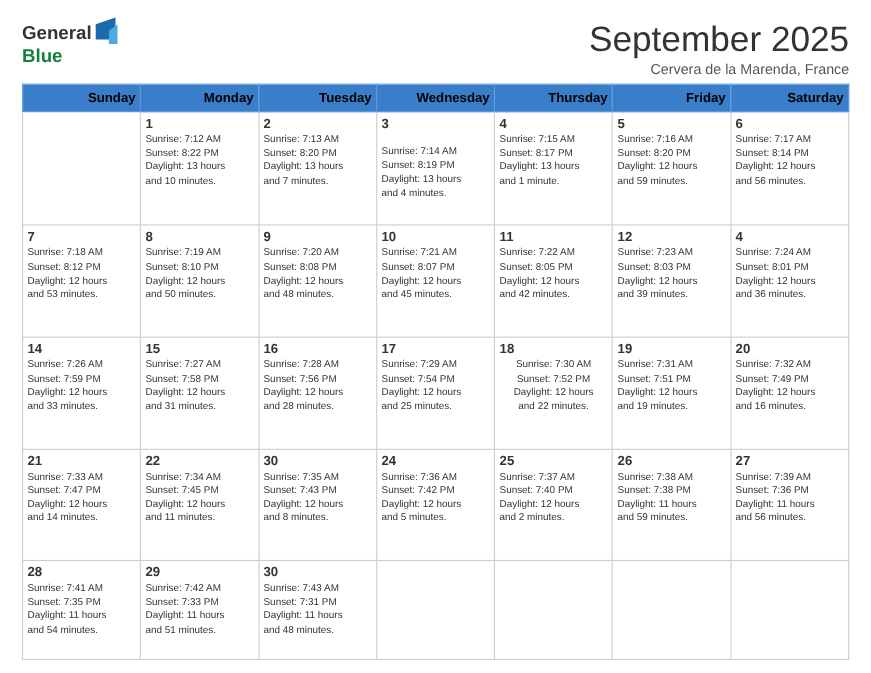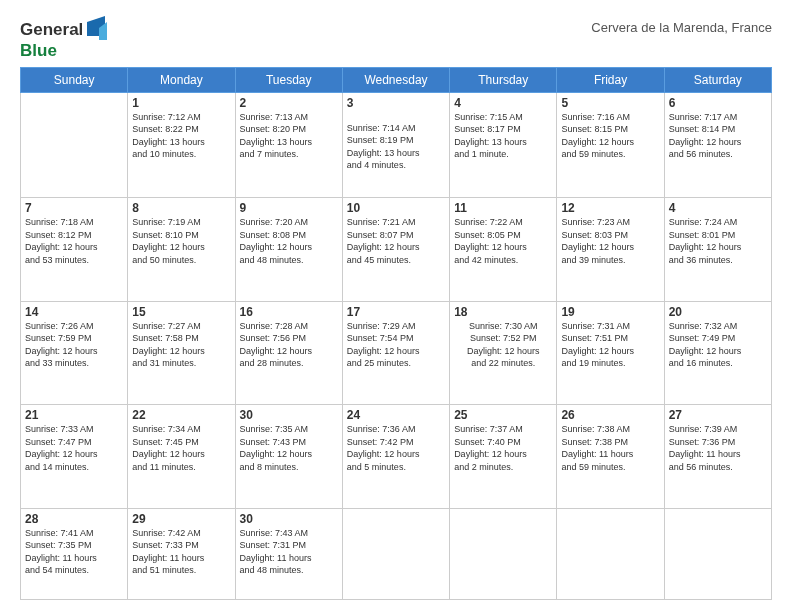--- a/index.html
+++ b/index.html
@@ -65,25 +65,25 @@
     }
     .calendar {
       border: 1px solid #ccc;
       border-collapse: collapse;
       width: 100%;
       flex: 1;
       table-layout: fixed;
     }
     .calendar th {
       background-color: #3a7dc9;
-      color: #ffffff;
+      color: #000000;
       font-size: 12px;
-      font-weight: normal;
+      font-weight: bold;
       padding: 5px 4px;
-      text-align: center;
+      text-align: right;
       border: 1px solid #5a9de0;
     }
     .calendar td {
       border: 1px solid #ccc;
       vertical-align: top;
       padding: 3px 4px;
       font-size: 9.5px;
       color: #333;
       height: 82px;
     }
@@ -117,20 +117,21 @@
           <span class="logo-general">General</span>
           <svg class="logo-icon" viewBox="0 0 22 28" xmlns="http://www.w3.org/2000/svg">
             <polygon points="2,8 20,2 20,22 2,22" fill="#1a6aad"></polygon>
             <polygon points="14,14 22,8 22,26 14,26" fill="#4aacde"></polygon>
           </svg>
         </span>
         <span class="logo-blue">Blue</span>
       </div>
     </div>
     <div class="title-area">
+      <div class="month-title">September 2025</div>
       <div class="location">Cervera de la Marenda, France</div>
     </div>
   </div>
 
   <table class="calendar">
     <thead>
       <tr>
         <th>Sunday</th>
         <th>Monday</th>
         <th>Tuesday</th>
@@ -167,21 +168,21 @@
           <td>
             <span class="day-num">4</span>
             <div class="cell-info" style="white-space: pre-line;">Sunrise: 7:15 AM
 Sunset: 8:17 PM
 Daylight: 13 hours
 and 1 minute.</div>
           </td>
           <td>
             <span class="day-num">5</span>
             <div class="cell-info" style="white-space: pre-line;">Sunrise: 7:16 AM
-Sunset: 8:15 PM
+Sunset: 8:20 PM
 Daylight: 12 hours
 and 59 minutes.</div>
           </td>
           <td>
             <span class="day-num">6</span>
             <div class="cell-info" style="white-space: pre-line;">Sunrise: 7:17 AM
 Sunset: 8:14 PM
 Daylight: 12 hours
 and 56 minutes.</div>
           </td>

